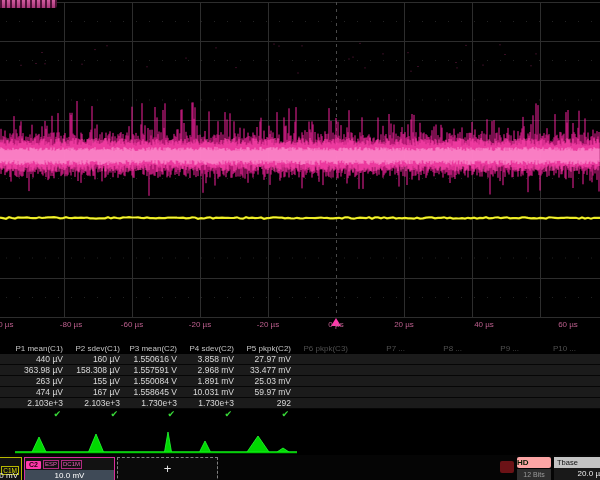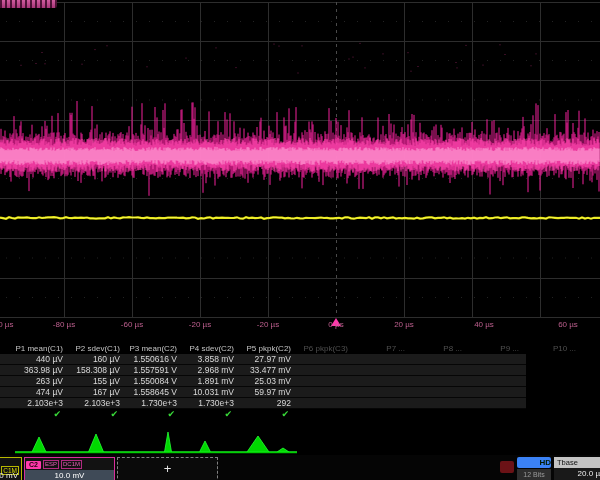--- a/index.html
+++ b/index.html
@@ -9,21 +9,21 @@
   .tl-badge{position:absolute;left:0;top:0;width:57px;height:8px;border-radius:0 0 2px 0;
     background:
       repeating-linear-gradient(90deg, rgba(40,0,25,.75) 0 2px, rgba(40,0,25,0) 2px 5px),
       linear-gradient(#d05c9e,#a63577);}
   
   #scopeSvg{position:absolute;left:0;top:0;}
   
   .ticks{position:absolute;left:0;top:320px;width:600px;height:13px;}
   .tick{position:absolute;transform:translateX(-50%);font-size:8px;color:#bd5f8e;white-space:nowrap;}
   
-  .mtable{position:absolute;left:0;top:343px;width:526px;}
+  .mtable{position:absolute;left:0;top:343px;width:600px;}
   .mrow{display:flex;height:11px;line-height:11px;box-sizing:border-box;}
   .mrow.stripe{background:#1b1b1b;border-bottom:1px solid #060606;}
   .mrow .sp{width:12px;flex:none;}
   .mcell{width:57px;flex:none;text-align:right;padding-right:6px;box-sizing:border-box;
          font-size:8.5px;color:#d8d8d8;white-space:nowrap;overflow:hidden;}
   .mcell.hdr{color:#c4c4c4;font-size:8px;}
   .mcell.hdr.dim{color:#4f4f4f;}
   .mcell.chk{color:#38d838;font-size:9px;padding-right:8px;}
   
   .bbar{position:absolute;left:0;top:455px;width:600px;height:25px;background:#050505;}
@@ -36,21 +36,21 @@
   .c2box{left:24px;width:91px;border:1px solid #d82f9c;}
   .c2box .r1{height:11px;display:flex;align-items:center;gap:2px;padding:1px 1px 0 1px;}
   .c2badge{background:#ff39ac;color:#23000f;font-weight:bold;font-size:7px;line-height:8px;
            padding:0 3px;border-radius:1px;}
   .c2tag{border:1px solid #b02a80;color:#e55fb4;font-size:6px;line-height:7px;padding:0 1px;}
   .c2box .r2{background:#3f4a57;color:#fff;font-size:8px;line-height:12px;text-align:center;height:12px;}
   .addbox{left:117px;width:101px;border:1px dashed #808080;background:#0a0a0a;
           color:#e8e8e8;font-size:13px;text-align:center;line-height:22px;}
   .redfrag{position:absolute;left:500px;top:6px;width:14px;height:12px;background:#6b1216;border-radius:2px;}
   .hdbox{left:517px;width:34px;background:transparent;}
-  .hdhead{background:#3b82f6;color:#041a00;font-weight:bold;font-size:8px;text-align:right;
+  .hdhead{background:#fca5a5;color:#041a00;font-weight:bold;font-size:8px;text-align:left;
           line-height:11px;height:11px;border-radius:2px;}
   .hdsub{background:#2e2e2e;color:#9a9a9a;font-size:7px;text-align:center;line-height:11px;
          height:12px;margin-top:1px;}
   .tbbox{left:554px;width:62px;background:transparent;}
   .tbhead{background:#c4c4c4;color:#111;font-size:7.5px;line-height:11px;height:11px;padding-left:3px;}
   .tbval{background:#191919;color:#ececec;font-size:8px;line-height:12px;height:12px;
          text-align:right;padding-right:12px;}
 </style>
 </head>
 <body>
@@ -91,21 +91,21 @@
       <polyline points="0,217.7 3,218.2 6,218.8 9,217.2 12,218.0 15,218.5 18,217.4 21,217.7 24,217.6 27,217.3 30,217.9 33,218.1 36,218.2 39,217.3 42,218.0 45,217.7 48,217.3 51,217.3 54,217.2 57,217.5 60,218.3 63,218.1 66,217.2 69,218.0 72,218.2 75,217.7 78,217.8 81,217.6 84,217.8 87,217.5 90,218.3 93,218.4 96,218.6 99,218.3 102,218.4 105,218.3 108,217.2 111,218.4 114,217.4 117,218.0 120,218.4 123,217.4 126,217.5 129,217.2 132,217.5 135,217.5 138,217.3 141,217.8 144,218.1 147,217.4 150,218.1 153,218.2 156,218.4 159,217.8 162,218.1 165,218.1 168,217.5 171,217.6 174,217.5 177,217.7 180,217.8 183,217.7 186,218.4 189,218.2 192,217.4 195,217.5 198,218.8 201,218.2 204,218.5 207,217.7 210,217.3 213,218.5 216,217.6 219,217.9 222,217.6 225,217.9 228,217.9 231,218.0 234,217.9 237,217.3 240,218.5 243,218.7 246,217.2 249,218.1 252,217.7 255,218.2 258,218.0 261,217.5 264,218.8 267,218.1 270,217.9 273,217.3 276,217.4 279,217.6 282,217.6 285,218.4 288,217.9 291,218.4 294,218.5 297,217.8 300,218.3 303,218.5 306,217.8 309,218.0 312,218.0 315,218.2 318,217.8 321,217.5 324,218.0 327,217.8 330,218.4 333,218.4 336,218.1 339,217.8 342,218.6 345,217.3 348,217.3 351,218.4 354,218.7 357,218.0 360,217.6 363,217.9 366,218.2 369,217.3 372,218.8 375,217.4 378,217.4 381,218.4 384,217.3 387,218.4 390,217.8 393,217.3 396,218.6 399,218.0 402,218.4 405,217.8 408,218.3 411,218.4 414,218.7 417,217.6 420,218.6 423,218.4 426,217.7 429,217.4 432,217.4 435,218.3 438,217.8 441,217.8 444,217.3 447,218.4 450,217.7 453,218.6 456,218.4 459,218.5 462,218.2 465,218.6 468,217.8 471,218.3 474,217.6 477,218.6 480,217.9 483,218.1 486,217.2 489,218.3 492,218.2 495,217.5 498,217.4 501,218.2 504,217.7 507,217.3 510,218.4 513,218.1 516,218.1 519,218.3 522,217.4 525,217.3 528,217.9 531,218.4 534,218.1 537,218.5 540,217.9 543,218.2 546,218.6 549,217.3 552,217.5 555,217.8 558,218.1 561,217.8 564,217.8 567,217.5 570,217.9 573,217.8 576,217.8 579,218.7 582,217.4 585,218.5 588,217.8 591,218.7 594,217.8 597,217.9 600,217.9 " stroke="#ffff7d" stroke-width="0.8" fill="none" opacity="0.8"></polyline>
       <polygon points="331,326 341,326 336,318" fill="#ff39ac"></polygon>
       <path d="M15 452L32 452L39 437L46 452L88.5 452L96 434L103.5 452L164.5 452L168 432L171.5 452L199.5 452L205 441L210.5 452L247 452L258 436L269 452L277 452L283 448L289 452L297 452Z" fill="#00d800" stroke="#25ff35" stroke-width="0.8"></path>
       <line x1="15" x2="297" y1="452.5" y2="452.5" stroke="#00d800" stroke-width="1.4" opacity="0.9"></line>
     </svg>
 
   <div class="tl-badge"></div>
 
   <div class="ticks" id="tickRow">
       <span class="tick" style="left: 0px;">-100 µs</span>
-      <span class="tick" style="left: 64px;">-80 µs</span>
+      <span class="tick" style="left: 71px;">-80 µs</span>
       <span class="tick" style="left: 132px;">-60 µs</span>
       <span class="tick" style="left: 200px;">-20 µs</span>
       <span class="tick" style="left: 268px; text-align: center;">-20 µs</span>
       <span class="tick" style="left: 336px;">0 µs</span>
       <span class="tick" style="left: 404px;">20 µs</span>
       <span class="tick" style="left: 472px; margin-left: 12px;">40 µs</span>
       <span class="tick" style="left: 540px; margin-left: 28px;">60 µs</span>
     </div>
 
   <div class="mtable" id="mtable">

